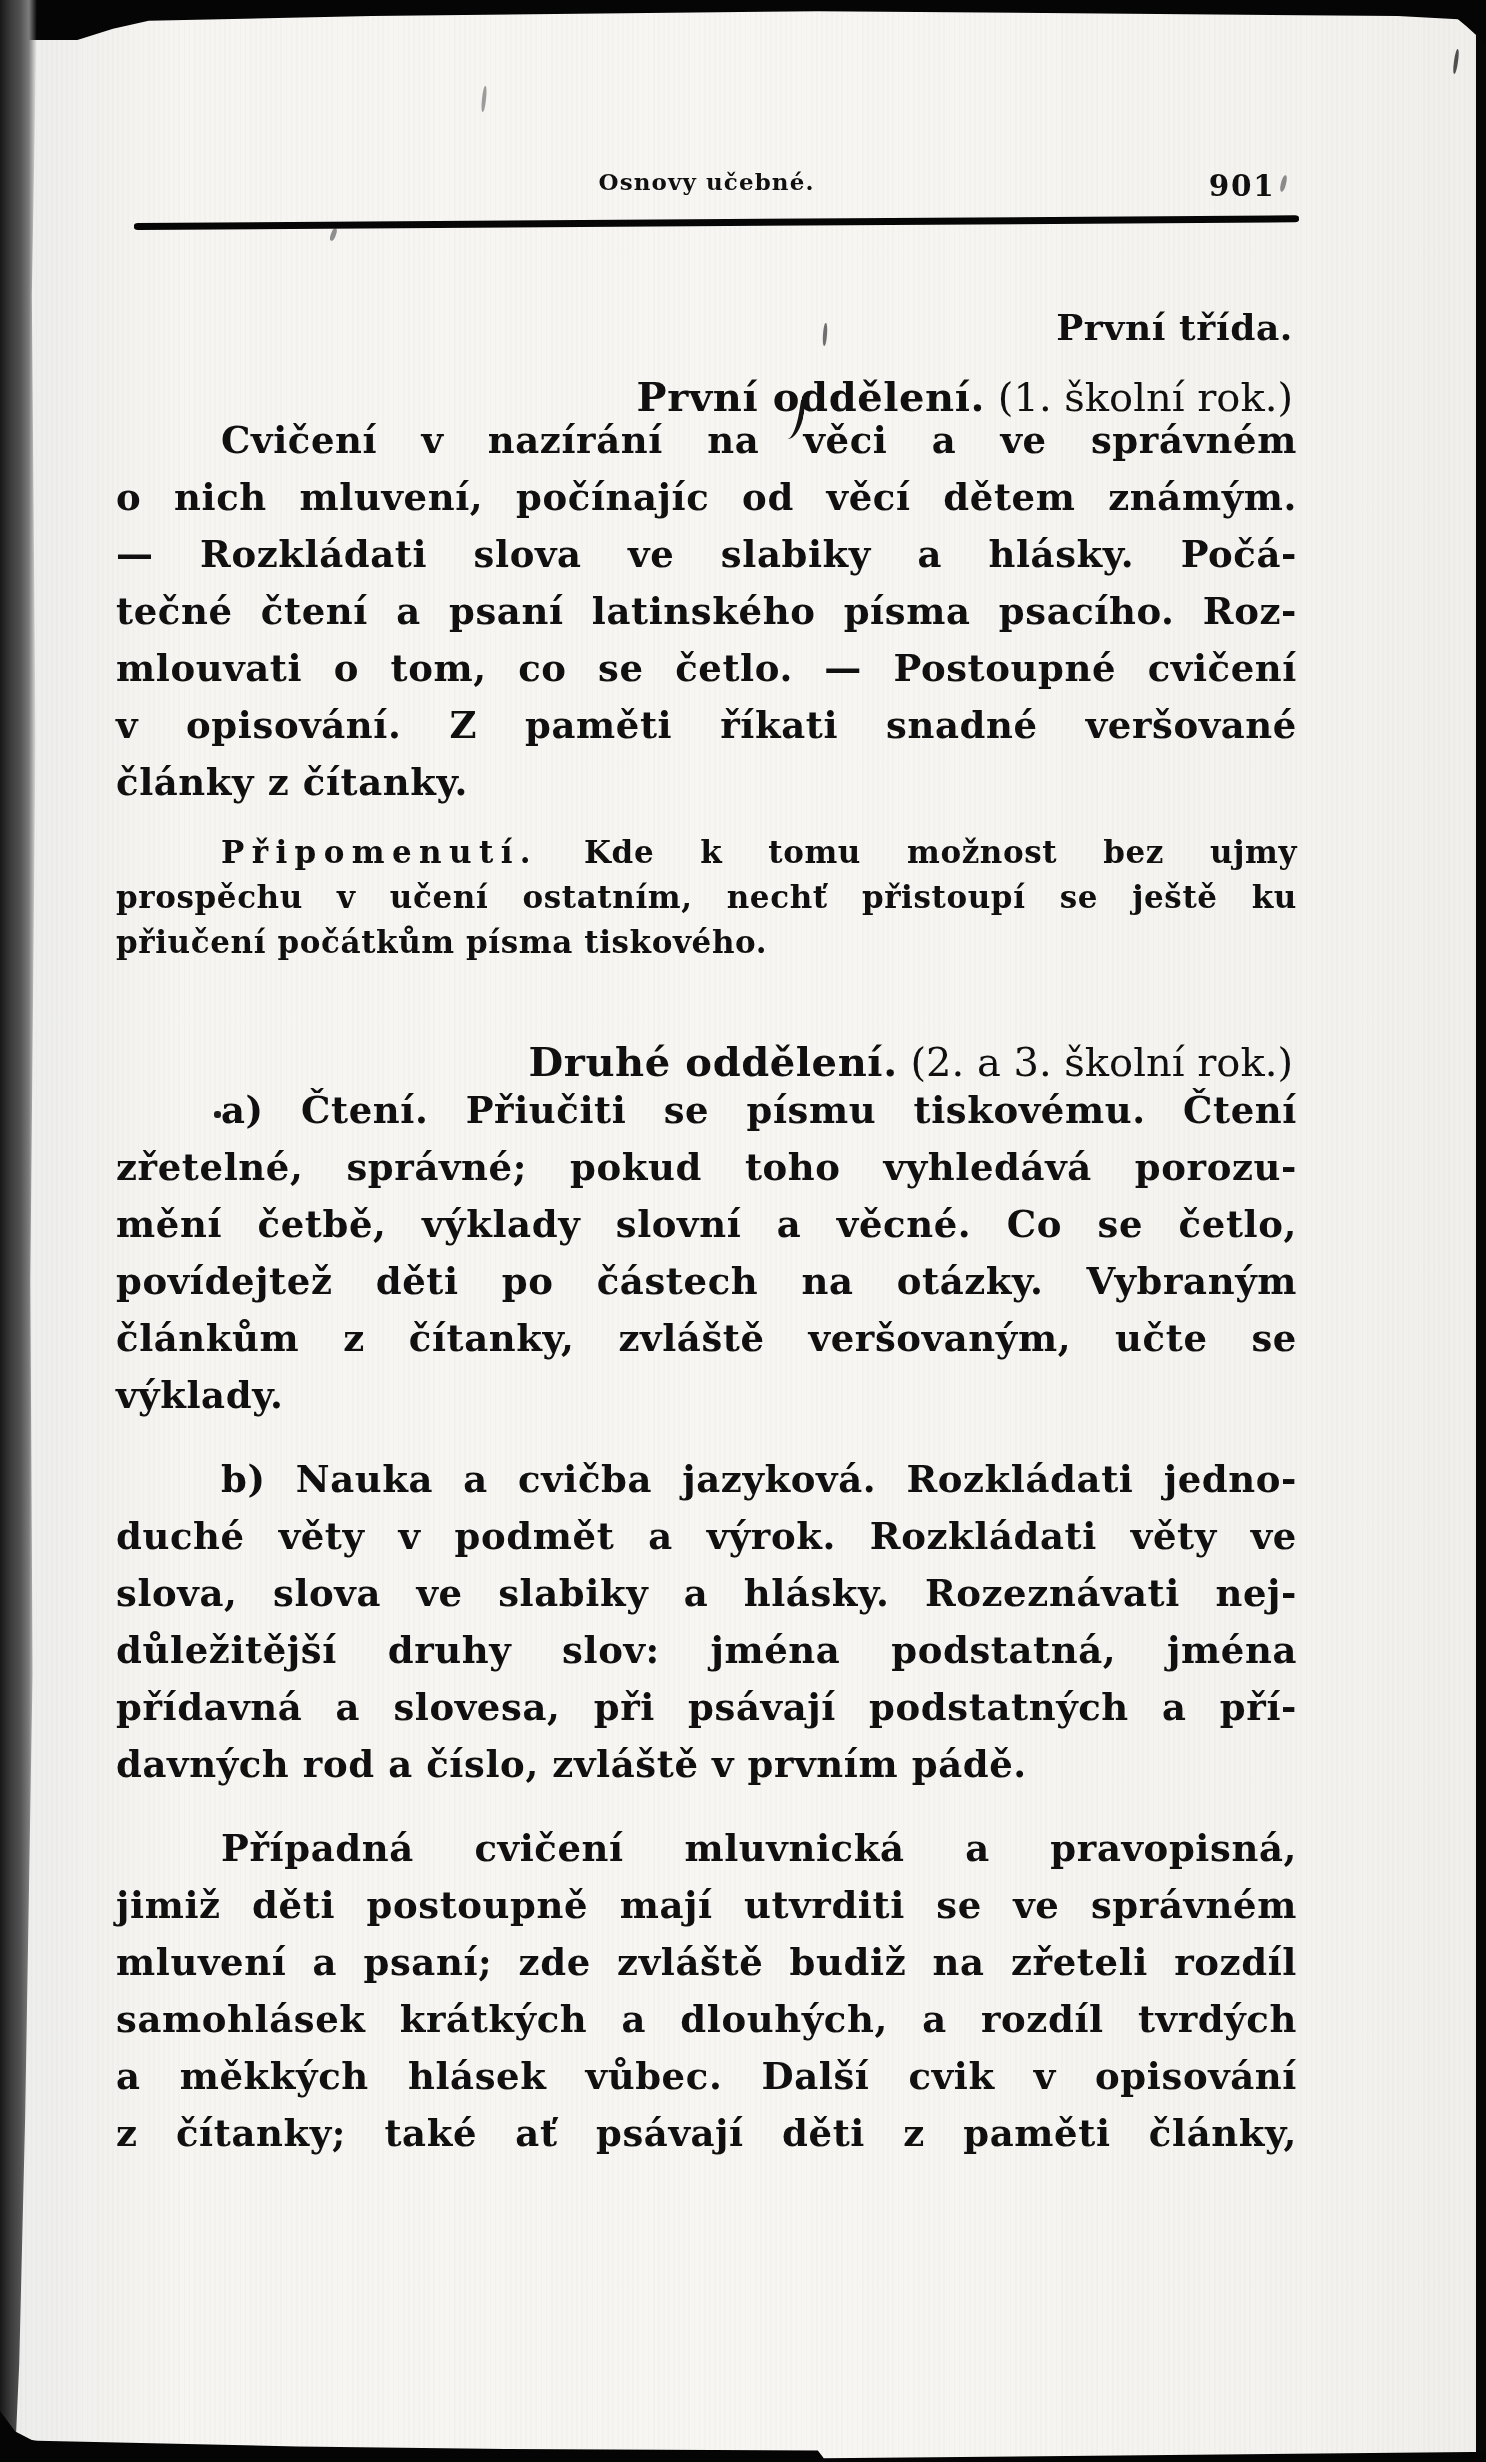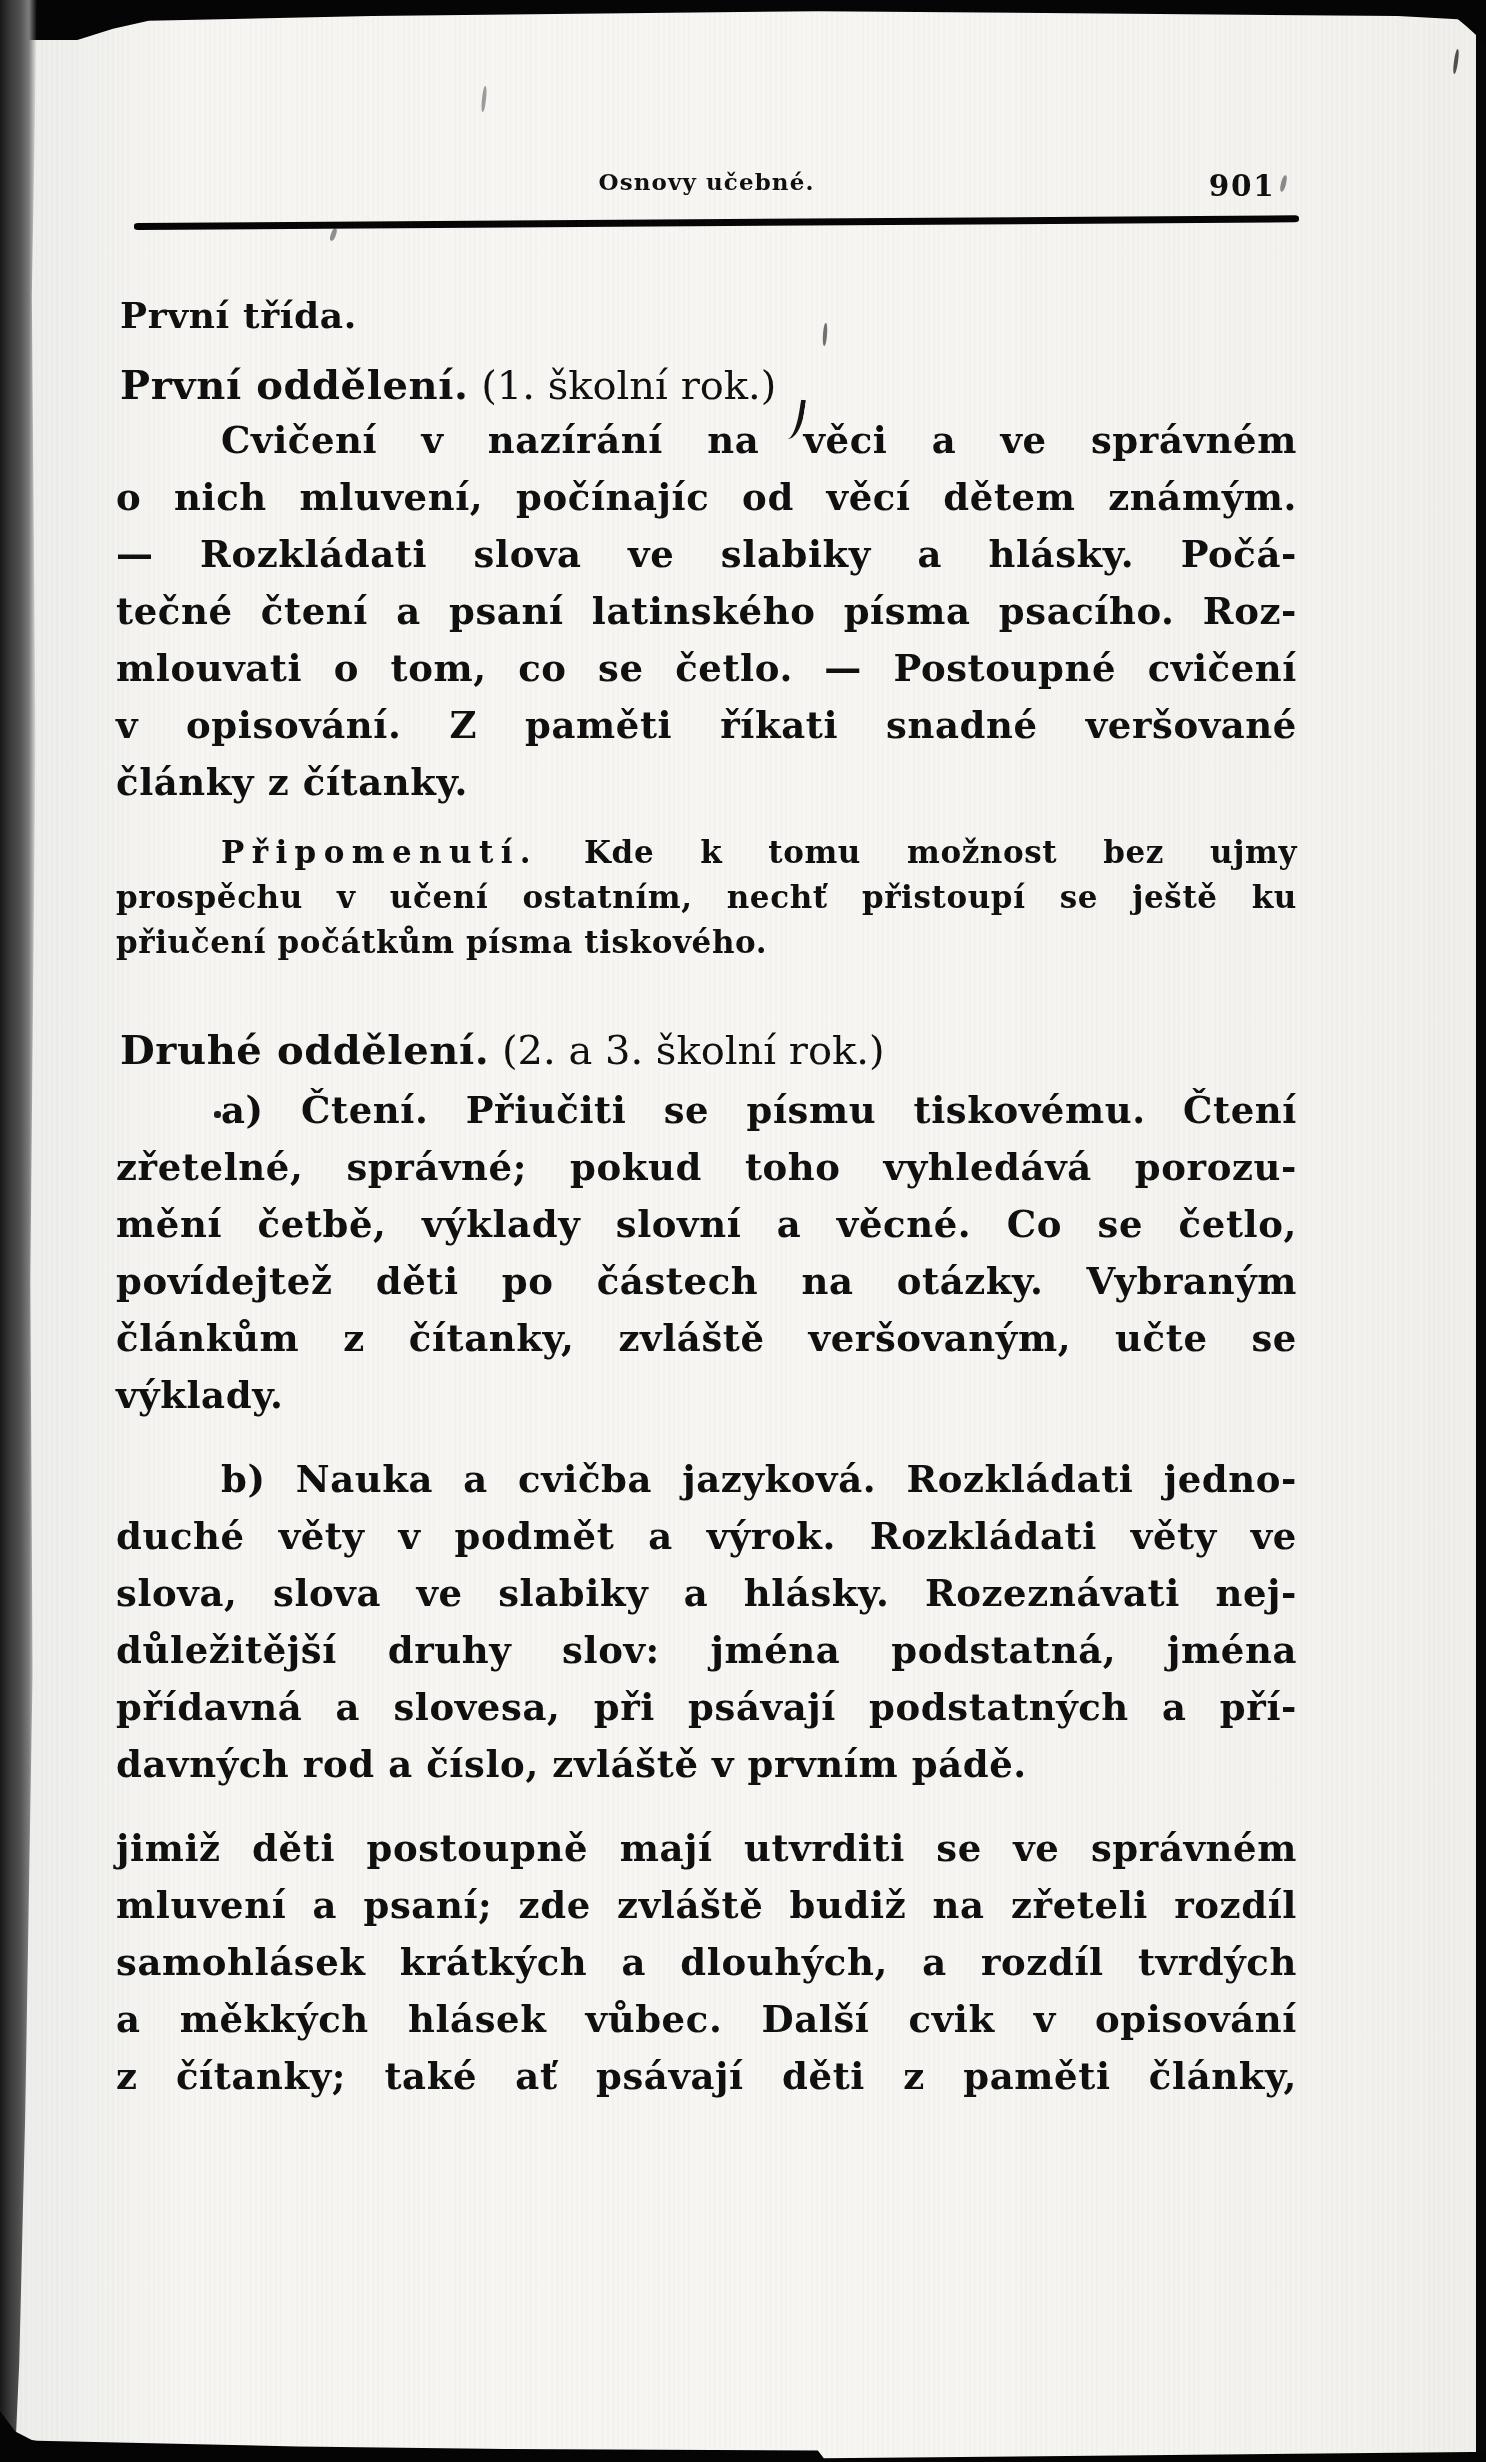--- a/index.html
+++ b/index.html
@@ -54,21 +54,21 @@
     position:absolute;right:21.6px;top:0;
     font-size:29.5px;font-weight:bold;letter-spacing:1.7px;
   }
   .header-rule{
     position:absolute;left:134px;top:223px;width:1165px;height:7.4px;
     background:#060606;border-radius:4px/2.8px;
     transform:rotate(-0.38deg);transform-origin:left center;
   }
 
   
-  .h-center{position:absolute;left:120px;width:1181px;text-align:left;white-space:nowrap;}
+  .h-center{position:absolute;left:112px;width:1181px;text-align:right;white-space:nowrap;margin-top:12px;}
   .chapter{top:294px;font-size:36px;font-weight:bold;letter-spacing:0.6px;}
   .sec1{top:361px;font-size:40px;}
   .sec2{top:1026px;font-size:40px;}
   .sec-name{font-weight:bold;letter-spacing:0.6px;}
   .sec-years{font-weight:normal;}
 
   
   .para{position:absolute;left:116px;width:1181px;font-size:37px;font-weight:bold;line-height:57px;letter-spacing:0.6px;}
   .p-intro{top:412px;}
   .p-note{top:830px;font-size:31px;font-weight:bold;line-height:45px;}
@@ -147,20 +147,21 @@
   <div class="para p-grammar">
     <div class="tl indent">b) Nauka a cvičba jazyková. Rozkládati jedno-</div>
     <div class="tl">duché věty v podmět a výrok. Rozkládati věty ve</div>
     <div class="tl">slova, slova ve slabiky a hlásky. Rozeznávati nej-</div>
     <div class="tl">důležitější druhy slov: jména podstatná, jména</div>
     <div class="tl">přídavná a slovesa, při psávají podstatných a pří-</div>
     <div class="tl last">davných rod a číslo, zvláště v prvním pádě.</div>
   </div>
 
   <div class="para p-exercises">
+    <div class="tl indent">Případná cvičení mluvnická a pravopisná,</div>
     <div class="tl">jimiž děti postoupně mají utvrditi se ve správném</div>
     <div class="tl">mluvení a psaní; zde zvláště budiž na zřeteli rozdíl</div>
     <div class="tl">samohlásek krátkých a dlouhých, a rozdíl tvrdých</div>
     <div class="tl">a měkkých hlásek vůbec. Další cvik v opisování</div>
     <div class="tl">z čítanky; také ať psávají děti z paměti články,</div>
   </div>
 
 </div>
 
 

